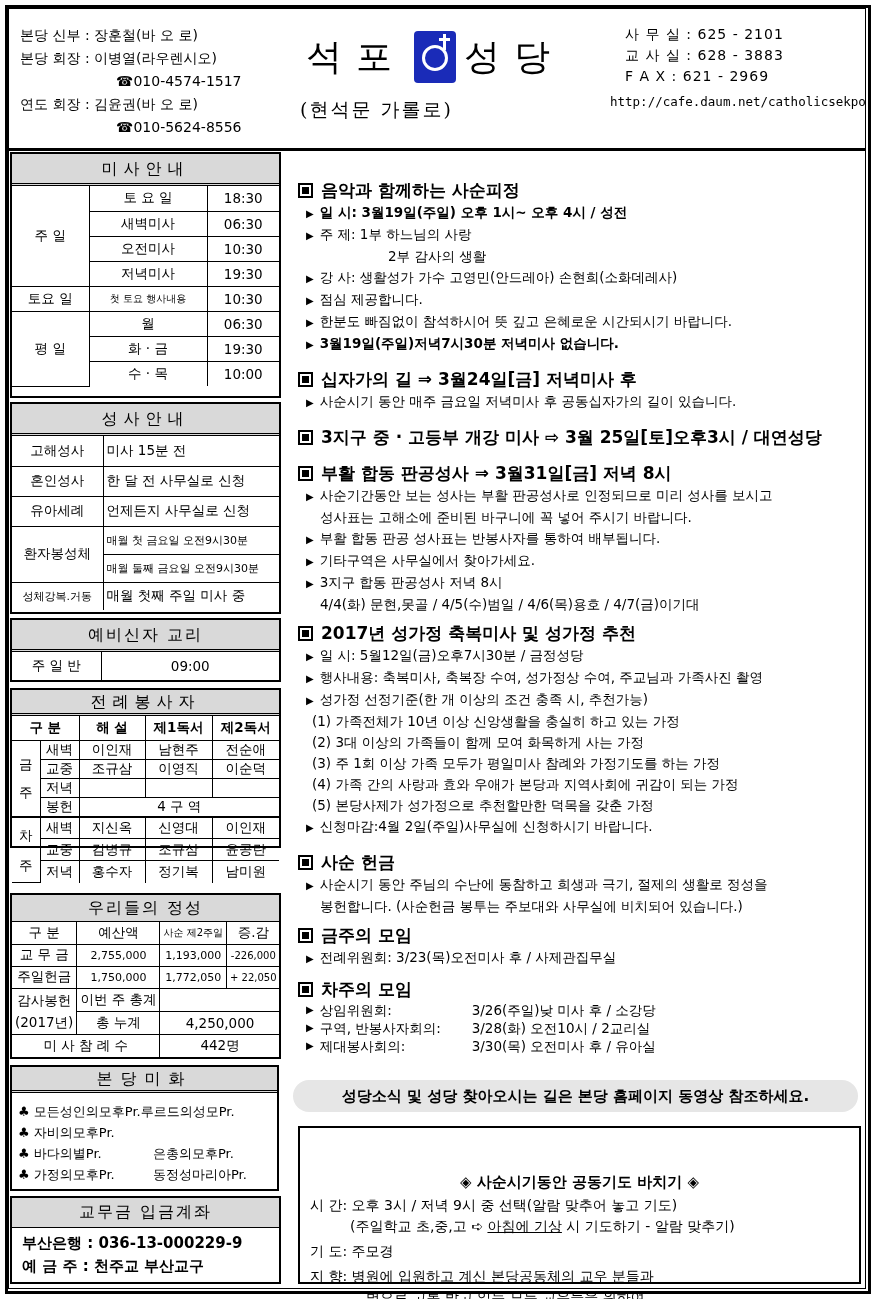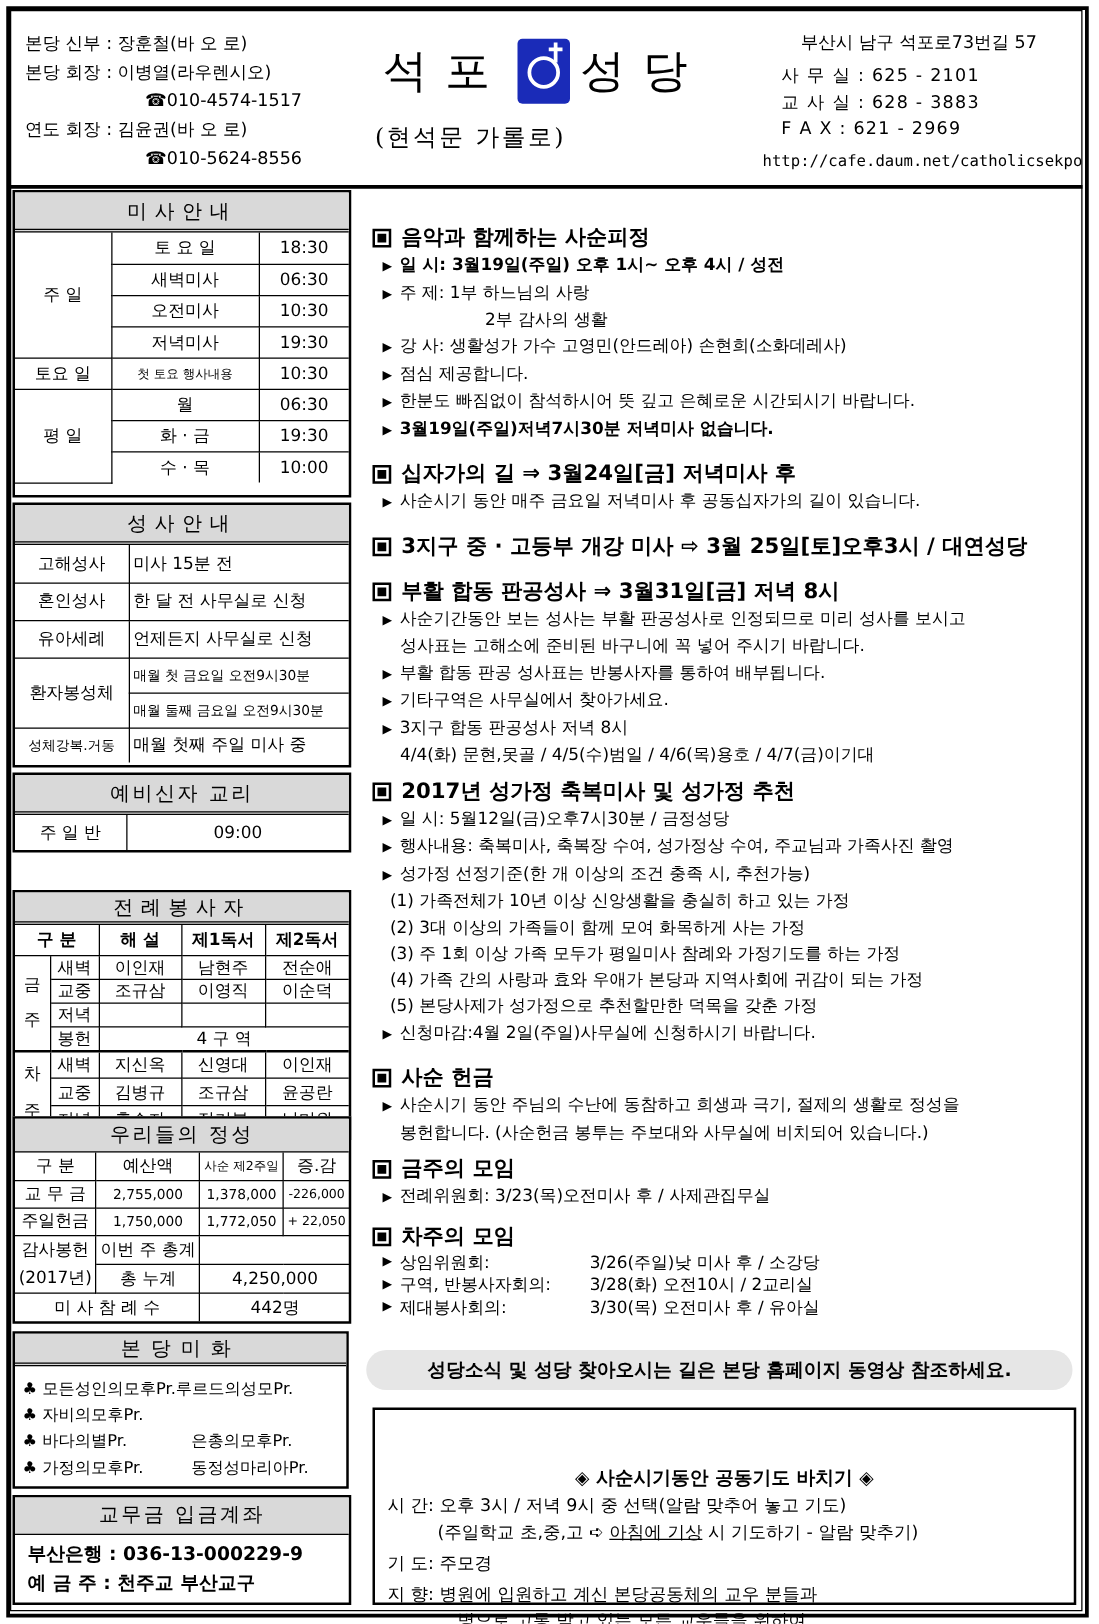--- a/index.html
+++ b/index.html
@@ -96,21 +96,20 @@
       <span class="logo">
         <span class="ring"></span>
           <span class="cross-v"></span>
           <span class="cross-h"></span>
       </span>
       <span>성당</span>
     </div>
     <div class="subtitle">(현석문 가롤로)</div>
   </div>
   <div class="hdr-right">
-    <div class="addr">부산시 남구 석포로73번길 57</div>
     <div class="tel">사 무 실 :  625 - 2101</div>
     <div class="tel">교 사 실 :  628 - 3883</div>
     <div class="tel">F  A  X :  621 - 2969</div>
     <div class="url">http://cafe.daum.net/catholicsekpo</div>
   </div>
 </div>
 <div class="hdr-divider"></div>
 
 <div class="lbox" style="top:152px; width:271px; height:246px;">
   <div class="lbox-title">미사안내</div>
@@ -204,21 +203,21 @@
       </colgroup>
     <tbody>
         <tr style="height:28px">
           <td>주 일 반</td>
           <td>09:00</td>
         </tr>
   </tbody>
     </table>
 </div>
 
-<div class="lbox" style="top:712px; width:271px; height:200px;">
+<div class="lbox" style="top:688px; width:271px; height:160px;">
   <div class="lbox-title" style="height:26px; line-height:24px;">전례봉사자</div>
   <table>
     <colgroup>
         <col style="width:28px">
         <col style="width:39px">
         <col style="width:66px">
         <col style="width:67px">
         <col>
       </colgroup>
     <tbody>
@@ -288,21 +287,21 @@
     <tbody>
         <tr style="height:22px">
       <td>구    분</td>
       <td>예산액</td>
       <td class="tiny">사순 제2주일</td>
       <td>증.감</td>
     </tr>
     <tr style="height:22px">
       <td>교 무 금</td>
       <td class="small">2,755,000</td>
-      <td class="small">1,378,000</td>
+      <td class="small">1,193,000</td>
       <td class="tiny">-226,000</td>
     </tr>
     <tr style="height:22px">
       <td>주일헌금</td>
       <td class="small">1,750,000</td>
       <td class="small">1,772,050</td>
       <td class="tiny">+ 22,050</td>
     </tr>
     <tr style="height:23px">
       <td rowspan="2" style="line-height:22px;"><span>감사봉헌</span><br><span>(2017년)</span></td>

